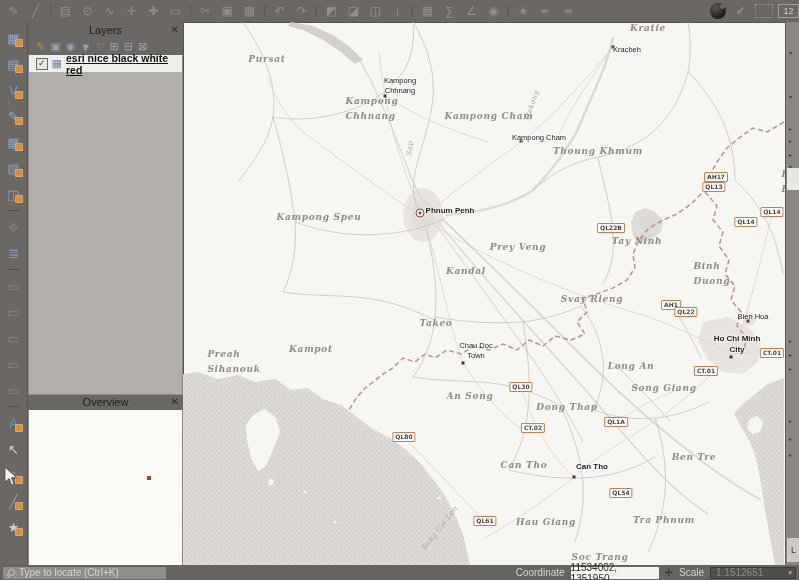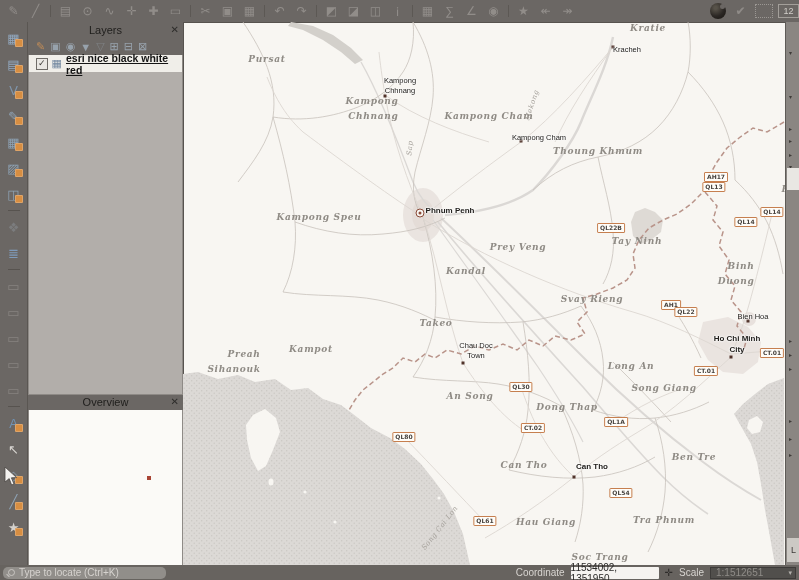--- a/index.html
+++ b/index.html
@@ -52,21 +52,21 @@
   .ov-body{background:#fbfaf7;height:155px;border:1px solid #8e8a86;border-top:none;
            position:relative;}
   .ov-dot{position:absolute;width:4px;height:4px;background:#a84434;left:118px;top:66px;}
 
   
   .map{position:absolute;left:183px;top:22px;width:602px;height:543px;background:#f8f6f2;
        overflow:hidden;box-shadow:inset 1px 1px 0 #57534f;}
   .map svg{position:absolute;left:0;top:0;}
   .lbl-prov{position:absolute;transform:translate(-50%,-50%);font-family:"DejaVu Serif",serif;
             font-style:italic;font-weight:bold;font-size:9px;color:#8f8b85;letter-spacing:.7px;
-            white-space:pre-line;text-align:right;line-height:1.7;pointer-events:none;}
+            white-space:pre-line;text-align:left;line-height:1.7;pointer-events:none;}
   .lbl-river{position:absolute;font-family:"DejaVu Serif",serif;font-style:italic;
              font-size:7px;color:#a5a19b;letter-spacing:.5px;pointer-events:none;}
   .lbl-city{position:absolute;transform:translate(-50%,-50%);font-family:Liberation Sans, sans-serif;
             font-size:7.5px;color:#22201d;text-align:center;line-height:1.35;white-space:pre-line;
             text-shadow:0 0 2px #fff,0 0 2px #fff,0 0 3px #fff;pointer-events:none;}
   .lbl-city.bold{font-weight:bold;font-size:8px;}
   .city-dot{position:absolute;width:3px;height:3px;background:#50332a;
             transform:translate(-50%,-50%);}
   .city-ring{position:absolute;width:7px;height:7px;border:1.4px solid #8a4a38;border-radius:50%;
              transform:translate(-50%,-50%);background:#f8f6f2;}
@@ -81,21 +81,21 @@
   .right-strip{position:absolute;left:785px;top:22px;width:14px;height:543px;background:#8a8682;
                border-left:1px solid #5e5b57;}
   .rs-arrow{position:absolute;left:3px;font-size:6px;color:#3f3c39;line-height:6px;}
   .rs-high{position:absolute;left:1px;width:12px;height:22px;background:#e9e7e3;}
   .rs-tab{position:absolute;left:1px;width:13px;height:24px;background:#ccc9c4;color:#3c3a37;
           font-size:9px;display:flex;align-items:center;justify-content:center;}
 
   
   .status{position:absolute;left:0;top:565px;width:799px;height:15px;background:#67635f;
           display:flex;align-items:center;font-size:10px;box-sizing:border-box;padding:0 3px;}
-  .locator{width:158px;height:12px;background:#918e8a;border-radius:5px;display:flex;
+  .locator{width:158px;height:12px;background:#918e8a;border-radius:0;display:flex;
            align-items:center;gap:4px;padding-left:5px;color:#d6d3cf;}
   .mag{width:5px;height:5px;border:1px solid #c9c6c2;border-radius:50%;position:relative;}
   .mag::after{content:"";position:absolute;left:-3px;top:5px;width:4px;height:1px;
            background:#c9c6c2;transform:rotate(45deg);}
   .st-right{margin-left:auto;display:flex;align-items:center;gap:6px;}
   .st-label{color:#d8d5d1;}
   .coord-box{width:88px;height:12px;background:#f5f3f0;color:#2b2a28;display:flex;
              align-items:center;justify-content:center;border-radius:1px;}
   .st-icon{color:#2f2d2b;font-size:10px;}
   .scale-box{width:86px;height:12px;background:#514f4c;border:1px solid #3d3b39;color:#8f8c88;

